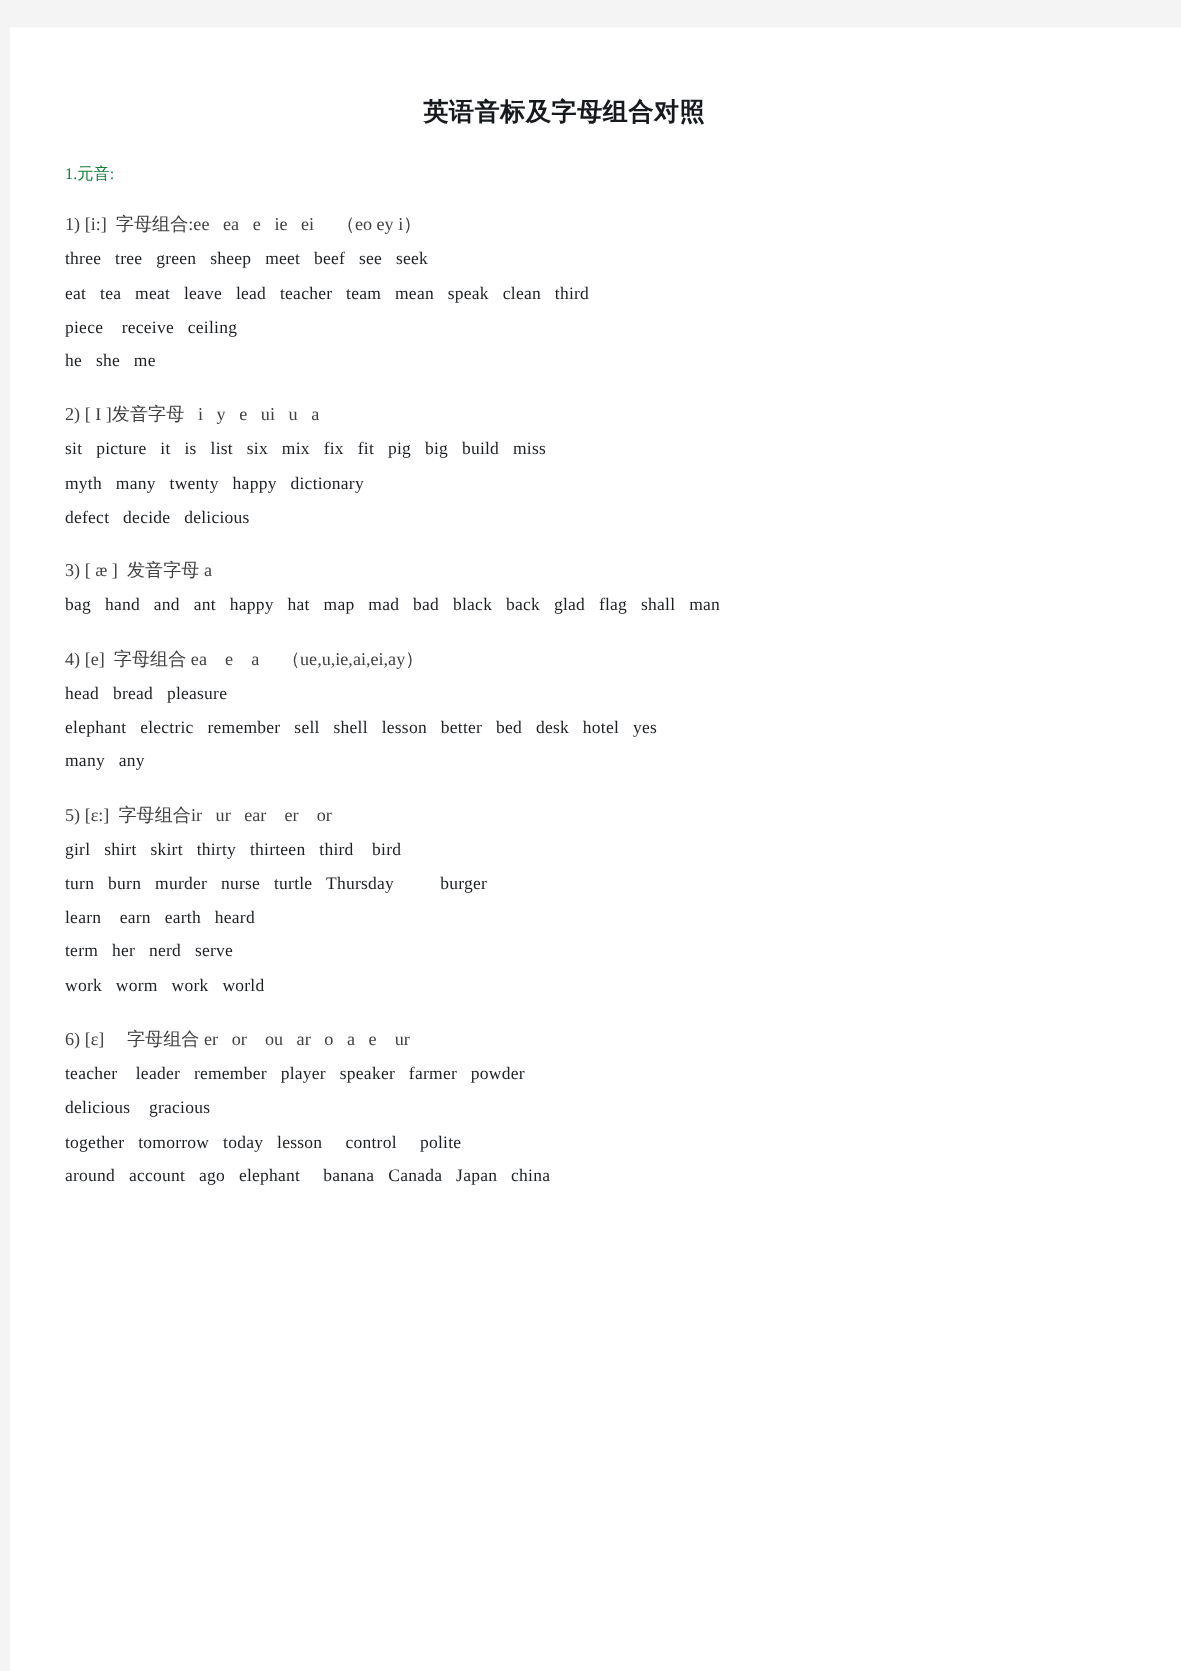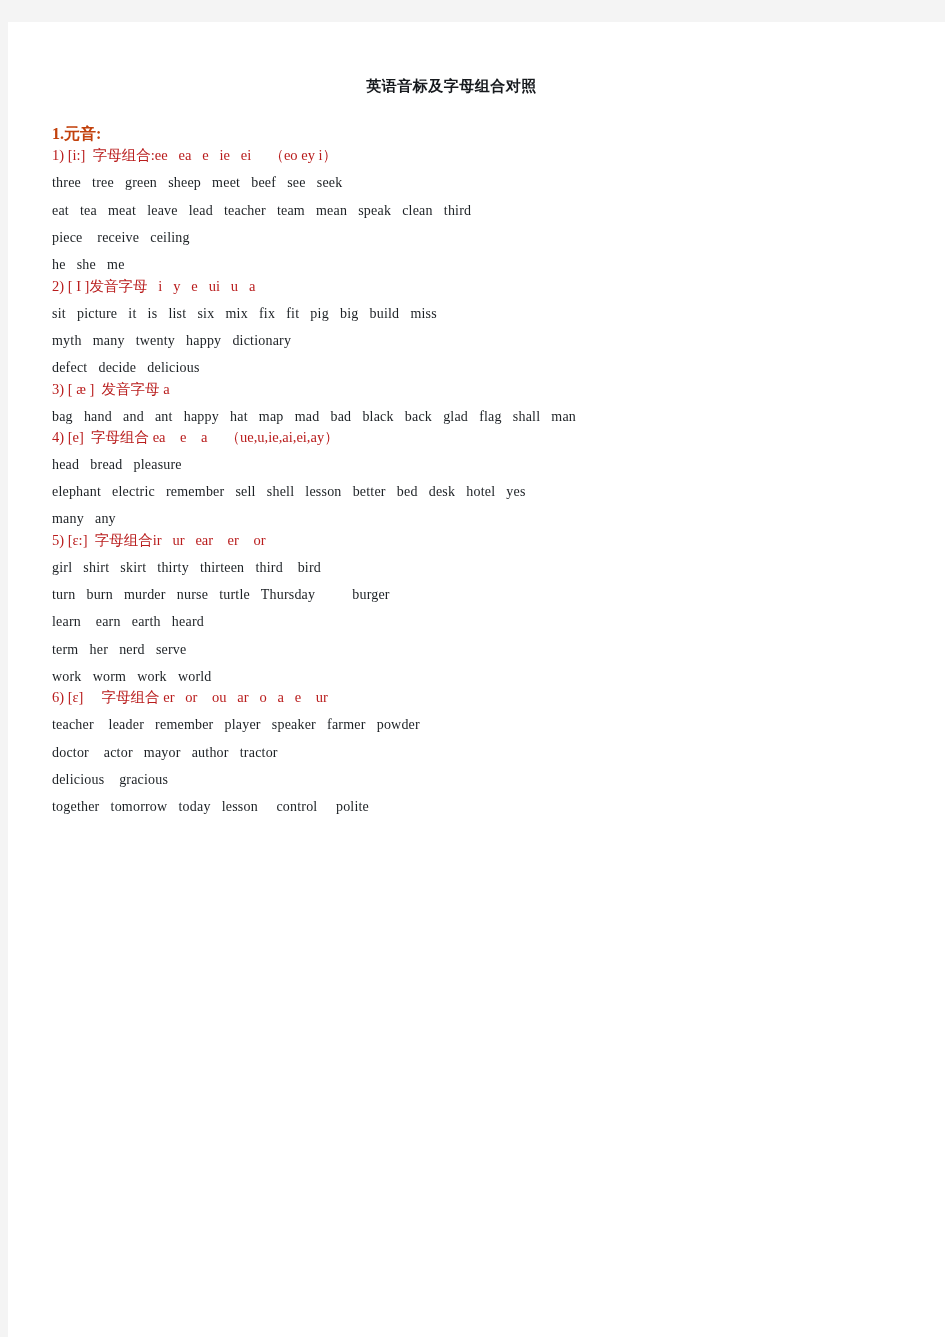--- a/index.html
+++ b/index.html
@@ -25,38 +25,38 @@
     height: 1315px;
     background: #ffffff;
     box-sizing: border-box;
   }
   .page-inner {
     padding: 30px 34px 0 44px;
   }
   .doc-title {
     text-align: center;
     font-weight: bold;
-    font-size: 15px;
+    font-size: 20px;
     color: #16191d;
     letter-spacing: 0.5px;
     margin: 24px 0 0 0;
     padding-right: 60px;
     line-height: 1.4;
   }
   .section-label {
-    font-size: 16px;
-    color: #c2410c;
+    font-size: 13px;
+    color: #15803d;
     margin-top: 26px;
     line-height: 1.4;
     white-space: pre;
-    font-weight: bold;
   }
   .rule-line {
-    color: #b91c1c;
+    color: #404040;
     font-size: 14.5px;
+    margin-top: 22px;
     line-height: 1.45;
     white-space: pre;
   }
   .word-line {
     color: #1c2024;
     font-size: 14px;
     margin-top: 7px;
     line-height: 1.45;
     white-space: pre;
     letter-spacing: 0.2px;
@@ -94,19 +94,19 @@
 
       <div class="rule-line">5) [ɛ:]  字母组合ir   ur   ear    er    or</div>
       <div class="word-line">girl   shirt   skirt   thirty   thirteen   third    bird</div>
       <div class="word-line">turn   burn   murder   nurse   turtle   Thursday          burger</div>
       <div class="word-line">learn    earn   earth   heard</div>
       <div class="word-line">term   her   nerd   serve</div>
       <div class="word-line">work   worm   work   world</div>
 
       <div class="rule-line">6) [ɛ]     字母组合 er   or    ou   ar   o   a   e    ur</div>
       <div class="word-line">teacher    leader   remember   player   speaker   farmer   powder</div>
-      <div class="word-line">doctor    actor   mayor   author   tractor</div>
       <div class="word-line">delicious    gracious</div>
       <div class="word-line">together   tomorrow   today   lesson     control     polite</div>
+      <div class="word-line">around   account   ago   elephant     banana   Canada   Japan   china</div>
 
     </div>
   </div>
 </div>
 
 </body></html>

